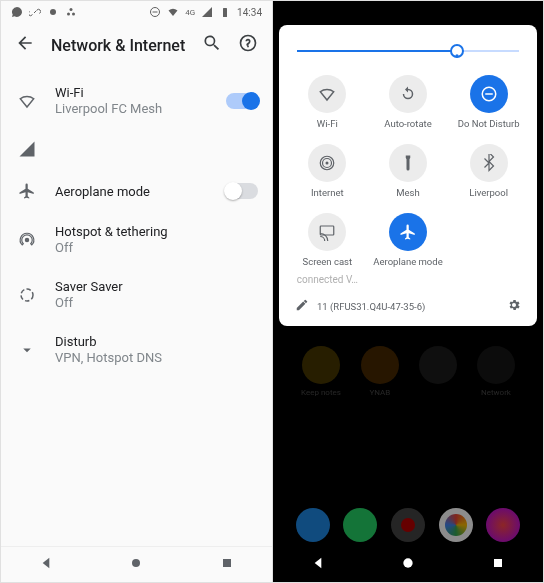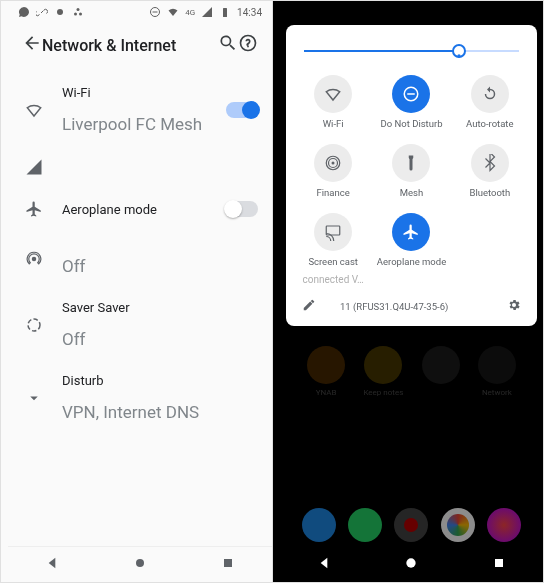--- a/index.html
+++ b/index.html
@@ -4,45 +4,45 @@
 <style>
   * { box-sizing: border-box; margin: 0; padding: 0; }
   body {
     font-family: Roboto, -apple-system, BlinkMacSystemFont, "Segoe UI", sans-serif;
     background: #fff;
     width: 544px;
     height: 583px;
     display: flex;
     border: 1px solid #e0e0e0;
   }
-  .phone { position: relative; overflow: hidden; padding-left: 7px; }
+  .phone { position: relative; overflow: hidden; }
   .left { width: 273px; border-right: 1px solid #e0e0e0; background:#fafafa; display:flex; flex-direction:column;}
   .right { width: 271px; background:#000; display:flex; flex-direction:column;}
 
   
   .statusbar {
     height: 22px; background:#fafafa;
     display:flex; justify-content:space-between; align-items:center;
     padding: 0 10px; font-size:10px; color:#606060;
   }
   .statusbar .group { display:flex; gap:6px; align-items:center;}
   .statusbar svg { width:12px; height:12px; fill:#606060; }
   .header {
-    height:44px; display:flex; align-items:center; gap:0;
+    height:44px; display:flex; align-items:center; gap:16px;
     padding:0 14px; background:#fafafa;
   }
   .header .title { flex:1; font-size:16px; font-weight:500; color:#202124;}
   .header svg { width:20px; height:20px; fill:#3c4043; }
   .list { flex:1; padding-top:6px; background:#fafafa;}
   .row { display:flex; align-items:center; padding:12px 14px 12px 16px; gap:18px;}
   .row .icon { width:20px; display:flex; justify-content:center;}
   .row .icon svg { width:18px; height:18px; fill:#5f6368;}
   .row .texts { flex:1; }
   .row .label { font-size:13px; color:#202124;}
-  .row .sub { font-size:17px; color:#80868b; margin-top:14px;}
+  .row .sub { font-size:13px; color:#80868b; margin-top:1px;}
   .toggle { width:32px; height:16px; border-radius:10px; position:relative;}
   .toggle .knob { width:18px; height:18px; border-radius:50%; position:absolute; top:-1px;}
   .toggle.on { background:#aecbfa;}
   .toggle.on .knob { right:-2px; background:#1a73e8;}
   .toggle.off { background:#dadce0;}
   .toggle.off .knob { left:-2px; background:#fff; box-shadow:0 1px 2px rgba(0,0,0,.3);}
 
   .navbar {
     height:36px; background:#fafafa;
     display:flex; justify-content:space-around; align-items:center;
@@ -81,21 +81,21 @@
   }
   .tile .circle.off { background:#ececec;}
   .tile .circle.on  { background:#1a73e8;}
   .tile .circle svg { width:18px; height:18px;}
   .tile .circle.off svg { fill:#5f6368;}
   .tile .circle.on  svg { fill:#fff;}
   .tile .tlabel { font-size:9.5px; color:#5f6368; text-align:center; line-height:1.15; max-width:70px;}
   .tile .tsub { font-size:10px; color:#b0b0b0; text-align:center; line-height:1.1;}
 
   .qs-footer {
-    display:flex; align-items:center; gap:24px;
+    display:flex; align-items:center; gap:8px;
     padding:8px 8px 2px 8px; border-top:0;
   }
   .qs-footer svg { width:14px; height:14px; fill:#5f6368;}
   .qs-footer .build { flex:1; font-size:9.5px; color:#5f6368;}
 
   .right .shade {
     flex:1; position:relative; overflow:hidden;
   }
   .dim-icons {
     position:absolute; top:20px; left:0; right:0;
@@ -217,20 +217,21 @@
     </div>
 
     <div class="row">
       <div class="icon">
           <svg viewBox="0 0 24 24">
             <circle cx="12" cy="12" r="3"></circle>
             <path d="M12 3a9 9 0 00-6.4 15.4l1.4-1.4a7 7 0 1110 0l1.4 1.4A9 9 0 0012 3z" fill="none" stroke="#5f6368" stroke-width="1.6"></path>
           </svg>
         </div>
       <div class="texts">
+        <div class="label">Hotspot &amp; tethering</div>
         <div class="sub">Off</div>
       </div>
     </div>
 
     <div class="row">
       <div class="icon">
           <svg viewBox="0 0 24 24">
             <circle cx="12" cy="12" r="8" fill="none" stroke="#5f6368" stroke-width="2" stroke-dasharray="6 3"></circle>
           </svg>
         </div>
@@ -241,21 +242,21 @@
     </div>
 
     <div class="row">
       <div class="icon">
           <svg viewBox="0 0 24 24">
             <path d="M7 10l5 5 5-5z"></path>
           </svg>
         </div>
       <div class="texts">
         <div class="label">Disturb</div>
-        <div class="sub">VPN, Internet DNS</div>
+        <div class="sub">VPN, Hotspot DNS</div>
       </div>
     </div>
 
   </div>
 
   <div class="navbar">
     <span><svg viewBox="0 0 24 24">
           <path d="M17 4l-10 8 10 8z"></path>
         </svg></span>
     <span><svg viewBox="0 0 24 24">
@@ -287,65 +288,65 @@
       <div class="tile">
         <div class="circle off">
             <svg viewBox="0 0 24 24">
               <path d="M12 20l9-11a15 15 0 00-18 0z" fill="none" stroke="#5f6368" stroke-width="2"></path>
             </svg>
           </div>
         <div class="tlabel">Wi-Fi</div>
       </div>
 
       <div class="tile">
+        <div class="circle off">
+            <svg viewBox="0 0 24 24">
+              <path d="M12 5V2L8 6l4 4V7a5 5 0 11-5 5H5a7 7 0 107-7z"></path>
+            </svg>
+          </div>
+        <div class="tlabel">Auto-rotate</div>
+      </div>
+
+      <div class="tile">
         <div class="circle on">
             <svg viewBox="0 0 24 24">
               <circle cx="12" cy="12" r="9" fill="none" stroke="#fff" stroke-width="2"></circle>
               <line x1="7" y1="12" x2="17" y2="12" stroke="#fff" stroke-width="2"></line>
             </svg>
           </div>
         <div class="tlabel">Do Not Disturb</div>
-      </div>
-
-      <div class="tile">
-        <div class="circle off">
-            <svg viewBox="0 0 24 24">
-              <path d="M12 5V2L8 6l4 4V7a5 5 0 11-5 5H5a7 7 0 107-7z"></path>
-            </svg>
-          </div>
-        <div class="tlabel">Auto-rotate</div>
       </div>
 
       <div class="tile">
         <div class="circle off">
             <svg viewBox="0 0 24 24">
               <circle cx="12" cy="12" r="2"></circle>
               <circle cx="12" cy="12" r="6" fill="none" stroke="#5f6368" stroke-width="1.6"></circle>
               <circle cx="12" cy="12" r="9" fill="none" stroke="#5f6368" stroke-width="1.6"></circle>
             </svg>
           </div>
-        <div class="tlabel">Finance</div>
+        <div class="tlabel">Internet</div>
       </div>
 
       <div class="tile">
         <div class="circle off">
             <svg viewBox="0 0 24 24">
               <path d="M9 2h6v3l-1 2v13a2 2 0 01-4 0V7L9 5z"></path>
             </svg>
           </div>
         <div class="tlabel">Mesh</div>
       </div>
 
       <div class="tile">
         <div class="circle off">
             <svg viewBox="0 0 24 24">
               <path d="M12 2v20l6-6-6-6 6-6-6-6zm0 10L6 6m6 6l-6 6" stroke="#5f6368" stroke-width="1.6" fill="none"></path>
             </svg>
           </div>
-        <div class="tlabel">Bluetooth</div>
+        <div class="tlabel">Liverpool</div>
       </div>
 
       <div class="tile">
         <div class="circle off">
             <svg viewBox="0 0 24 24">
               <rect x="3" y="4" width="18" height="12" rx="1" fill="none" stroke="#5f6368" stroke-width="1.6"></rect>
               <path d="M3 18a6 6 0 016 6M3 14a10 10 0 0110 10" fill="none" stroke="#5f6368" stroke-width="1.6"></path>
             </svg>
           </div>
         <div class="tlabel">Screen cast</div>
@@ -375,26 +376,26 @@
         <svg viewBox="0 0 24 24">
             <path d="M19.4 13a7.5 7.5 0 000-2l2.1-1.6-2-3.4-2.5 1a7.3 7.3 0 00-1.7-1l-.4-2.6h-4l-.4 2.6a7.3 7.3 0 00-1.7 1l-2.5-1-2 3.4L6.6 11a7.5 7.5 0 000 2l-2.1 1.6 2 3.4 2.5-1a7.3 7.3 0 001.7 1l.4 2.6h4l.4-2.6a7.3 7.3 0 001.7-1l2.5 1 2-3.4zM12 15.5A3.5 3.5 0 1115.5 12 3.5 3.5 0 0112 15.5z"></path>
           </svg>
       </span>
     </div>
   </div>
 
   <div class="shade">
     <div class="dim-icons">
       <div class="dim-app">
+          <div class="c" style="background:#d9a800"></div>
+          <div class="l">Keep notes</div>
+        </div>
+      <div class="dim-app">
           <div class="c" style="background:#d97b00"></div>
           <div class="l">YNAB</div>
-        </div>
-      <div class="dim-app">
-          <div class="c" style="background:#d9a800"></div>
-          <div class="l">Keep notes</div>
         </div>
       <div class="dim-app">
           <div class="c" style="background:#555"></div>
           <div class="l"></div>
         </div>
       <div class="dim-app">
           <div class="c" style="background:#444"></div>
           <div class="l">Network</div>
         </div>
     </div>

